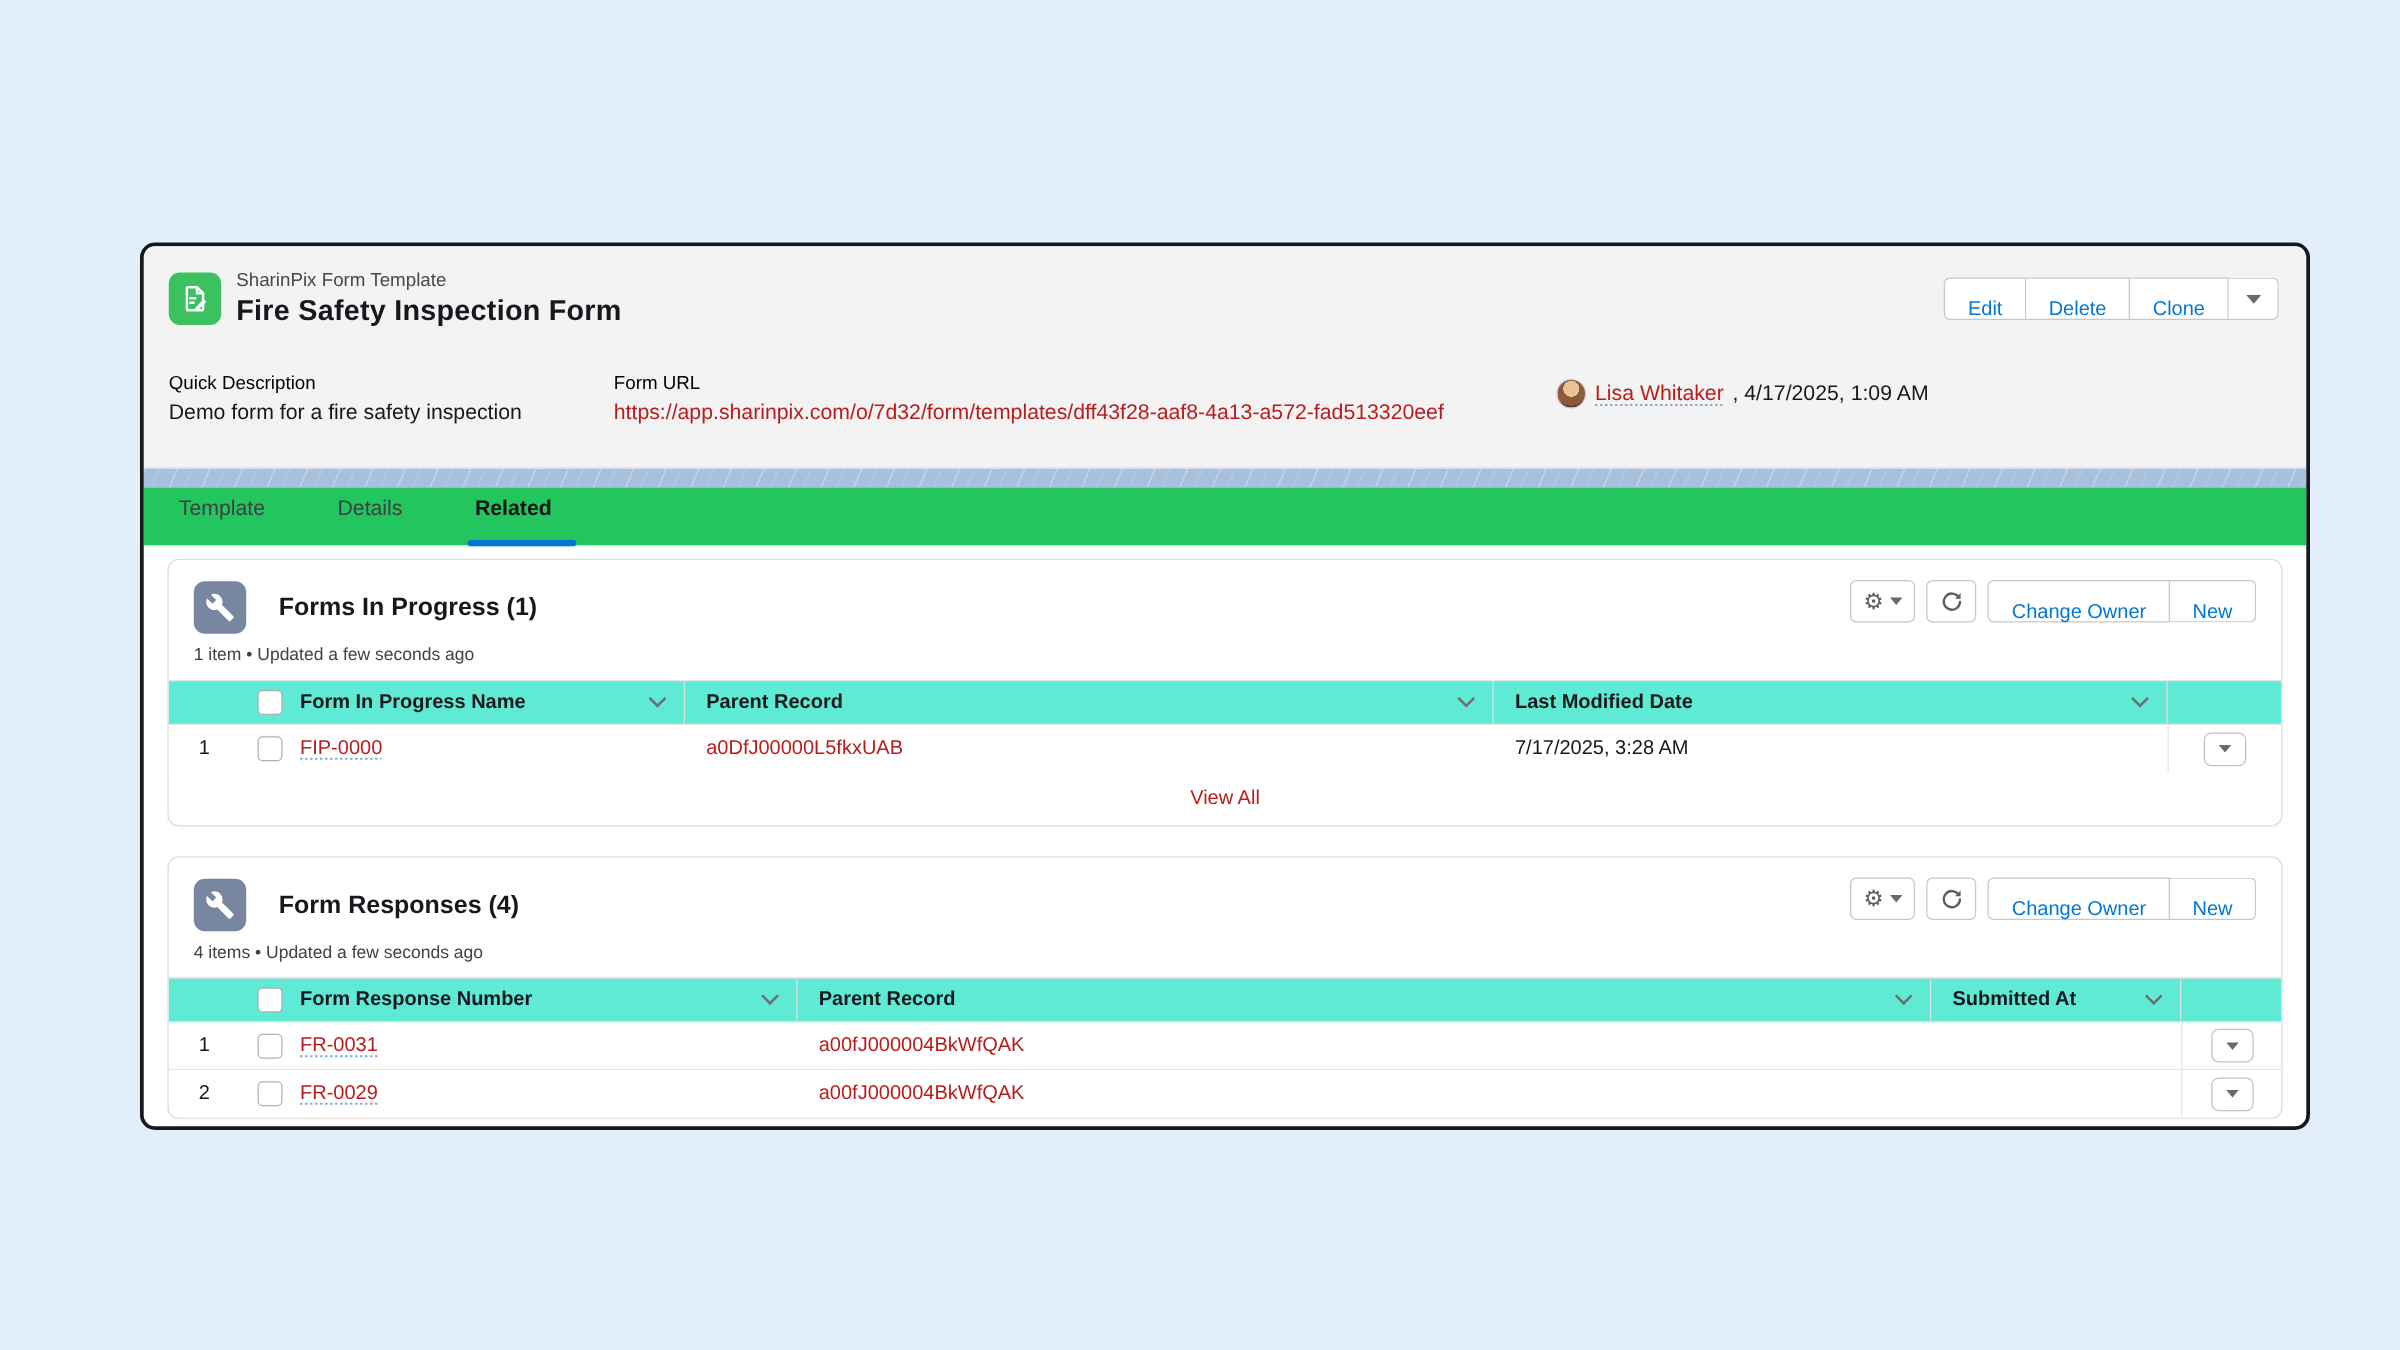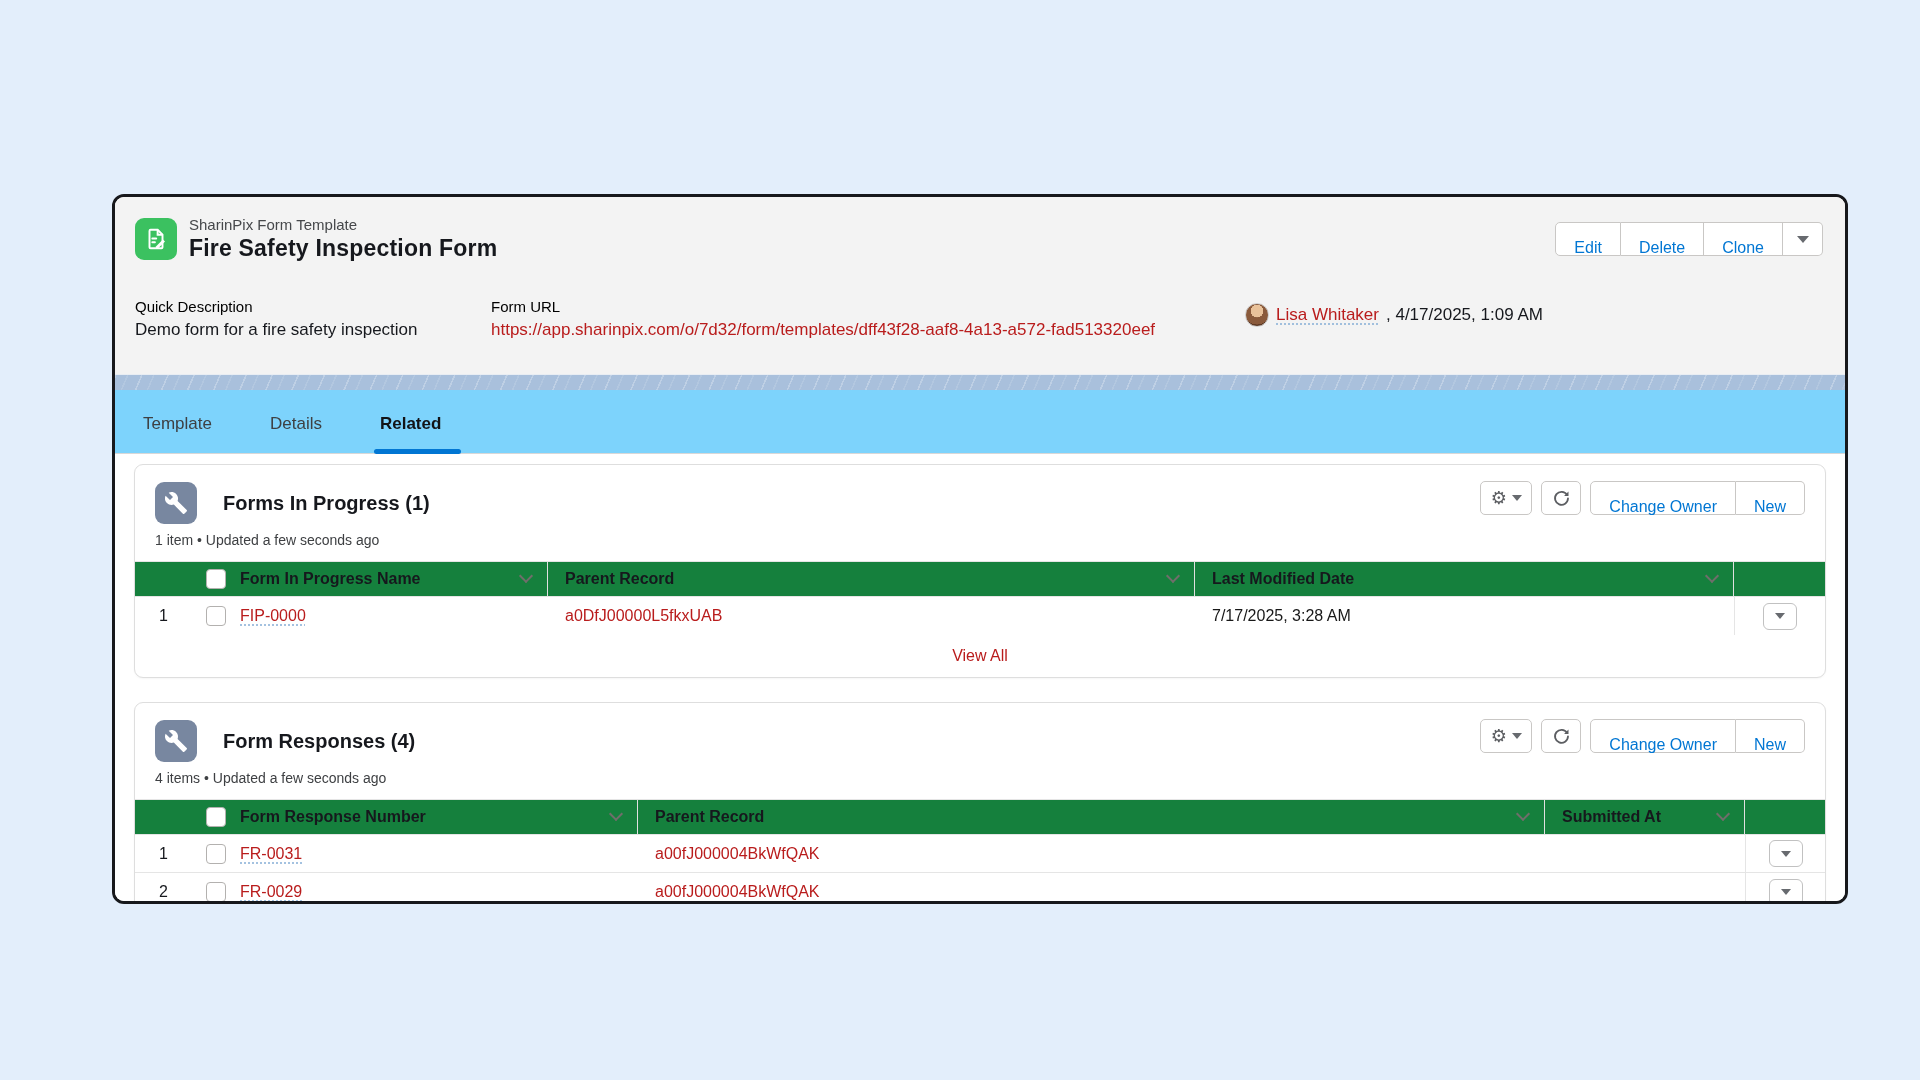--- a/index.html
+++ b/index.html
@@ -49,21 +49,21 @@
     width:24px; height:24px; border-radius:50%;
     background:radial-gradient(circle at 50% 32%, #e9c29a 0 34%, #8a5a3b 35% 72%, #5f3a24 73%);
     border:1px solid #cfcfcf; flex:0 0 auto;
   }
   
   .band {
     height:16px; background-color:#a9c0dc; border-top:1px solid #e8edf3;
     background-image:repeating-linear-gradient(113deg, rgba(255,255,255,.25) 0 1.5px, transparent 1.5px 11px, rgba(255,255,255,.12) 11px 12.5px, transparent 12.5px 24px);
   }
   
-  .tabs { display:flex; align-items:flex-end; height:64px; padding:0 24px; border-bottom:1px solid #d8d8d8; background:#7dd3fc; }
+  .tabs { display:flex; align-items:flex-end; height:47px; padding:0 24px; border-bottom:1px solid #d8d8d8; background:#22c55e; }
   .tab { font-size:17px; color:#3e4043; padding:0 4px 19px; margin-right:50px; position:relative; cursor:pointer; }
   .tab.active { font-weight:700; color:#121316; }
   .tab.active::after {
     content:""; position:absolute; left:-2px; right:-16px; bottom:-1px; height:5px;
     background:#0176d3; border-radius:3px;
   }
   
   .sections { padding:10px 19px 0; background:#fff; }
   .related-list {
     border:1px solid #dedede; border-radius:9px; margin-bottom:24px; background:#fff;
@@ -76,21 +76,21 @@
     display:flex; align-items:center; justify-content:center; flex:0 0 auto;
   }
   .rl-title { font-size:20px; font-weight:700; color:#16181d; margin-left:14px; }
   .rl-meta { font-size:14px; color:#3e4043; margin-top:8px; }
   .rl-actions { position:absolute; right:20px; top:16px; display:flex; gap:9px; align-items:center; }
   .icon-btn { height:34px; background:#fff; border:1px solid #c9c7c5; border-radius:5px; display:inline-flex; align-items:center; justify-content:center; gap:5px; cursor:pointer; }
   .gear-btn { width:52px; }
   .refresh-btn { width:40px; }
   .gear-glyph { font-size:18px; color:#5c5e62; line-height:1; }
   
-  .thead { display:flex; align-items:stretch; background:#15803d; border-top:1px solid #e5e5e5; border-bottom:1px solid #e5e5e5; height:36px; }
+  .thead { display:flex; align-items:stretch; background:#5eead4; border-top:1px solid #e5e5e5; border-bottom:1px solid #e5e5e5; height:36px; }
   .trow  { display:flex; align-items:stretch; height:38px; border-bottom:1px solid #e5e5e5; background:#fff; }
   .trow:last-child { border-bottom:none; }
   .c { display:flex; align-items:center; font-size:16px; }
   .c-num   { width:57px; justify-content:center; color:#16181d; }
   .c-check { width:48px; justify-content:center; }
   .col { position:relative; padding-left:17px; }
   .col.first { padding-left:0; }
   .thead .col { font-weight:700; color:#16181d; border-right:1px solid #e0e0e0; }
   .c-action { flex:1; justify-content:center; }
   .trow .c-action { border-left:1px solid #e5e5e5; }

